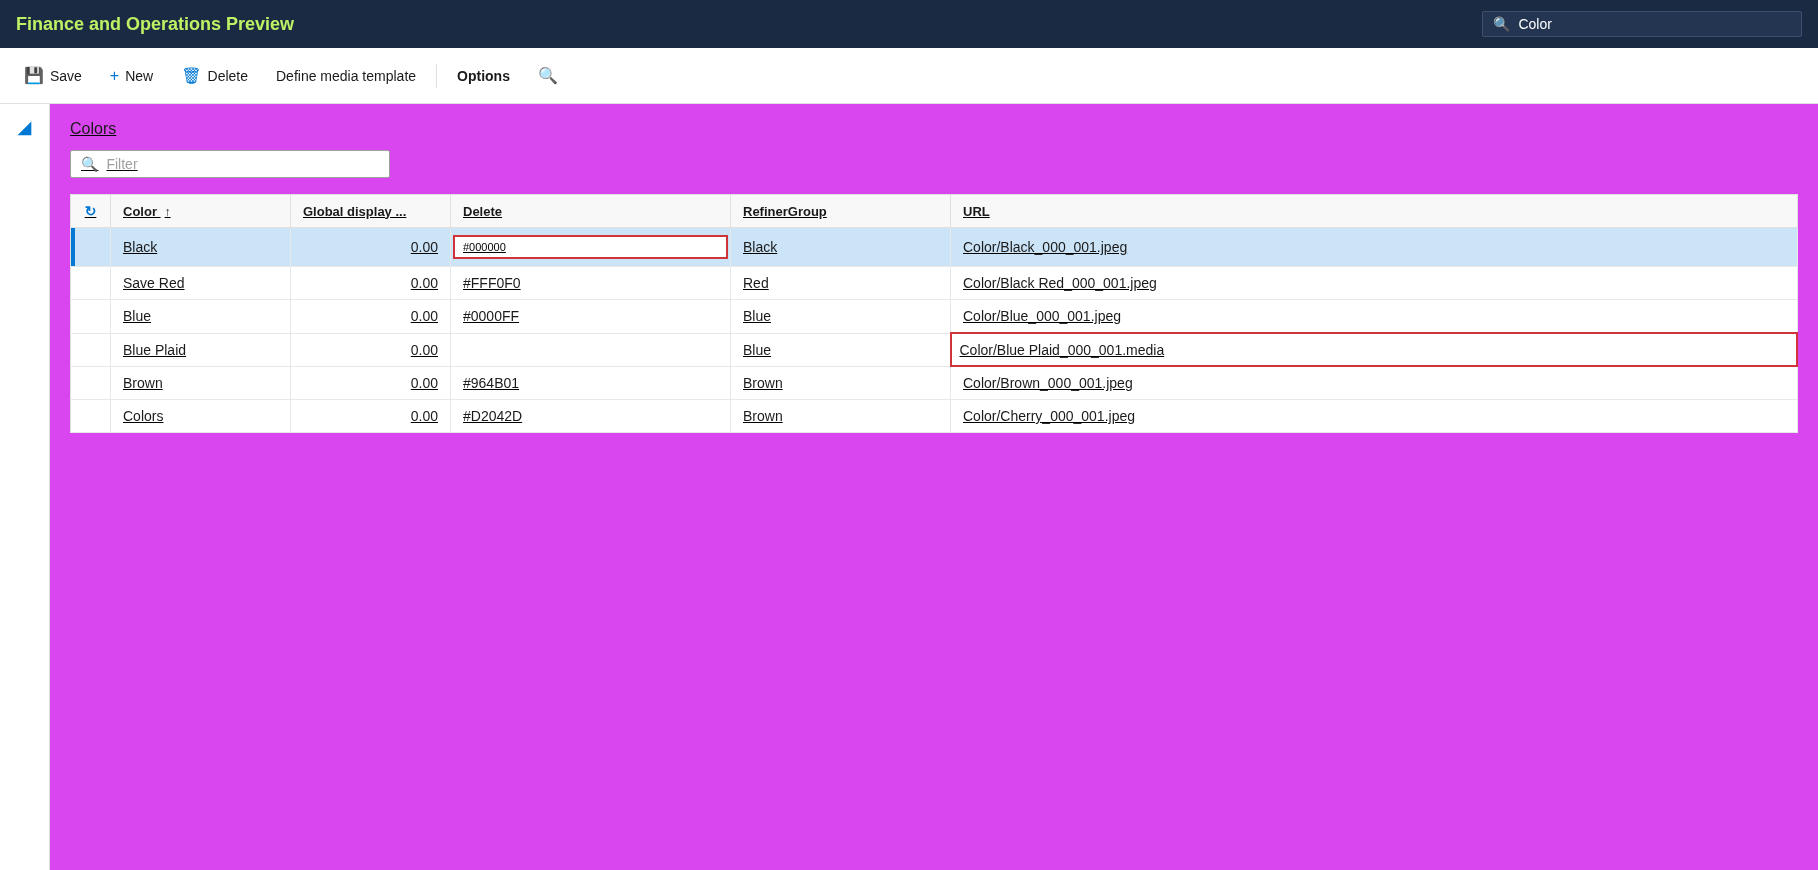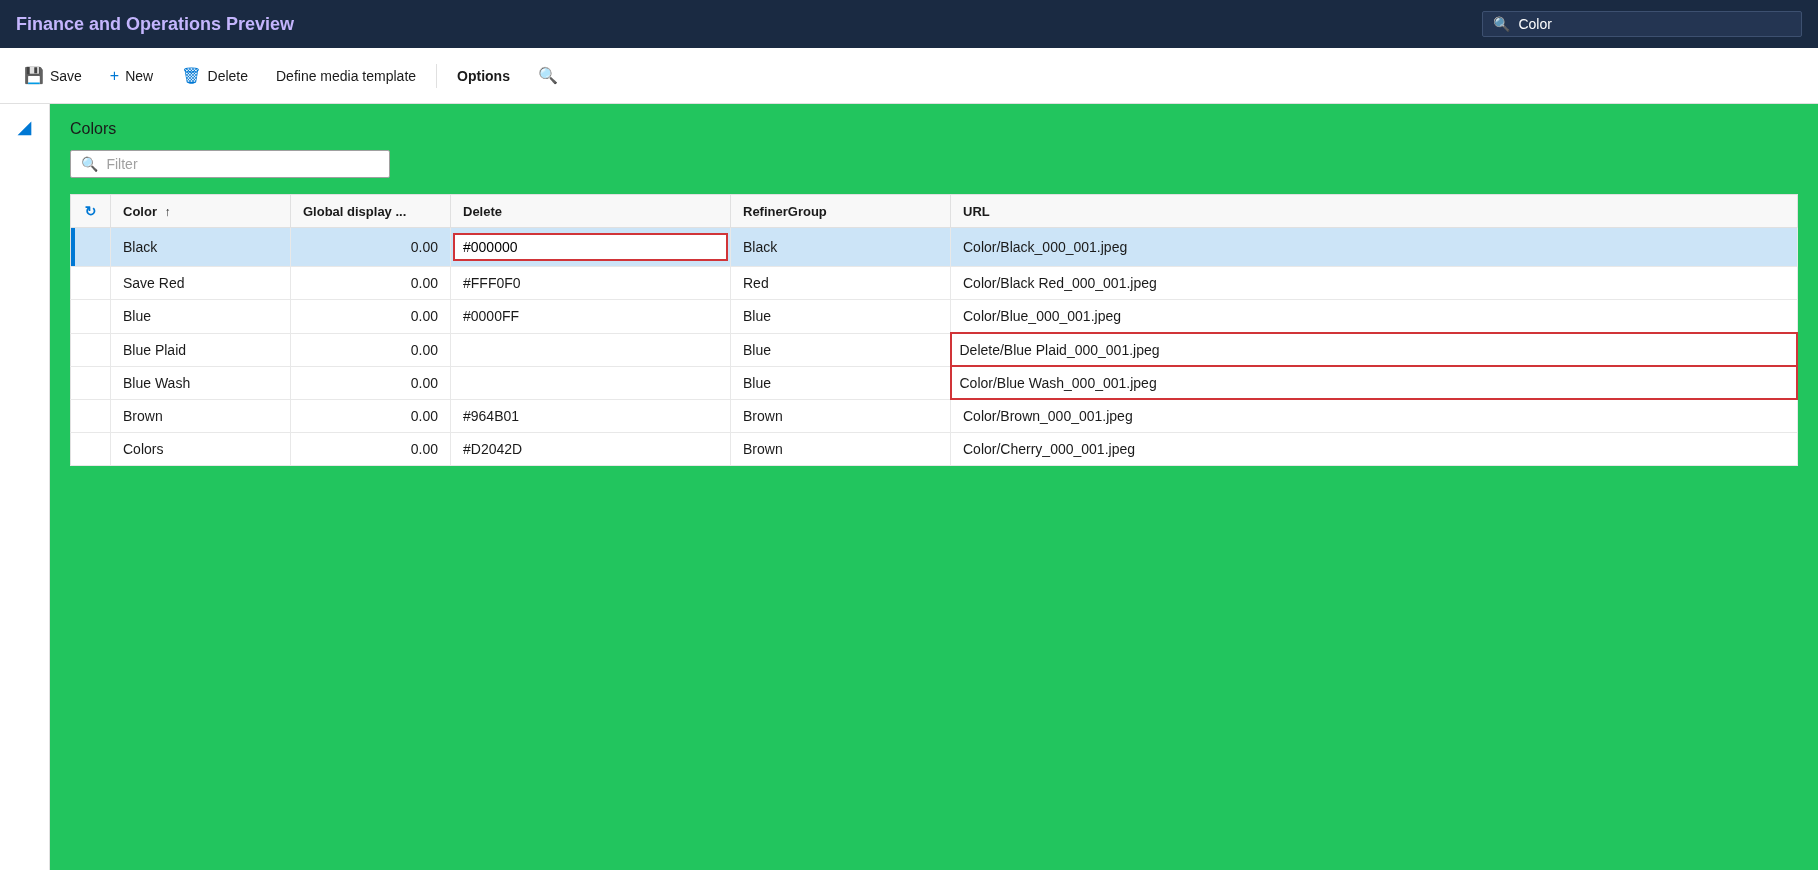--- a/index.html
+++ b/index.html
@@ -11,21 +11,21 @@
       color: white;
       height: 48px;
       display: flex;
       align-items: center;
       padding: 0 16px;
       justify-content: space-between;
     }
     .top-bar-title {
       font-size: 18px;
       font-weight: 600;
-      color: #c4b5fd;
+      color: #bef264;
     }
     .top-bar-search {
       display: flex;
       align-items: center;
       background: #243552;
       border: 1px solid #3d5070;
       border-radius: 2px;
       padding: 4px 10px;
       width: 320px;
       color: white;
@@ -86,23 +86,24 @@
       align-items: center;
       padding-top: 12px;
     }
     .sidebar-filter-icon {
       color: #0078d4;
       font-size: 18px;
       cursor: pointer;
     }
     .content-panel {
       flex: 1;
-      background: #22c55e;
+      background: #d946ef;
       padding: 16px 20px;
       overflow: auto;
+      text-decoration: underline;
     }
 
     
     .section-title {
       font-size: 16px;
       font-weight: 400;
       color: #1a1a1a;
       margin-bottom: 12px;
     }
 
@@ -266,21 +267,21 @@
       </thead>
       <tbody id="table-body">
       <tr class="selected">
             <td style="padding: 0px; width: 4px;">
               <div style="width: 4px; height: 38px; background: rgb(0, 120, 212);"></div>
             </td>
             <td>Black</td>
             <td style="text-align: right;">0.00</td>
             <td style="padding: 0px;">
               <div style="border: 2px solid rgb(209, 52, 56); margin: 2px; padding: 4px 8px; background: white; display: flex; align-items: center;">
-                <input type="text" value="#000000" style="border: none; outline: none; font-size: 14px; width: 100%; background: transparent;">
+                <input type="text" value="#000000" style="border: none; outline: none; font-size: 11px; width: 100%; background: transparent;">
               </div>
             </td>
             <td>Black</td>
             <td>Color/Black_000_001.jpeg</td>
           </tr>
           <tr>
             <td style="padding: 0px; width: 4px;"></td>
             <td>Save Red</td>
             <td style="text-align: right;">0.00</td>
             <td>#FFF0F0</td>
@@ -294,29 +295,21 @@
             <td>#0000FF</td>
             <td>Blue</td>
             <td>Color/Blue_000_001.jpeg</td>
           </tr>
           <tr>
             <td style="padding: 0px; width: 4px;"></td>
             <td>Blue Plaid</td>
             <td style="text-align: right;">0.00</td>
             <td></td>
             <td>Blue</td>
-            <td style="border: 2px solid rgb(209, 52, 56); padding: 4px 8px;">Delete/Blue Plaid_000_001.jpeg</td>
-          </tr>
-          <tr>
-            <td style="padding: 0px; width: 4px;"></td>
-            <td>Blue Wash</td>
-            <td style="text-align: right;">0.00</td>
-            <td></td>
-            <td>Blue</td>
-            <td style="border: 2px solid rgb(209, 52, 56); padding: 4px 8px;">Color/Blue Wash_000_001.jpeg</td>
+            <td style="border: 2px solid rgb(209, 52, 56); padding: 4px 8px;">Color/Blue Plaid_000_001.media</td>
           </tr>
           <tr>
             <td style="padding: 0px; width: 4px;"></td>
             <td>Brown</td>
             <td style="text-align: right;">0.00</td>
             <td>#964B01</td>
             <td>Brown</td>
             <td>Color/Brown_000_001.jpeg</td>
           </tr>
           <tr>

